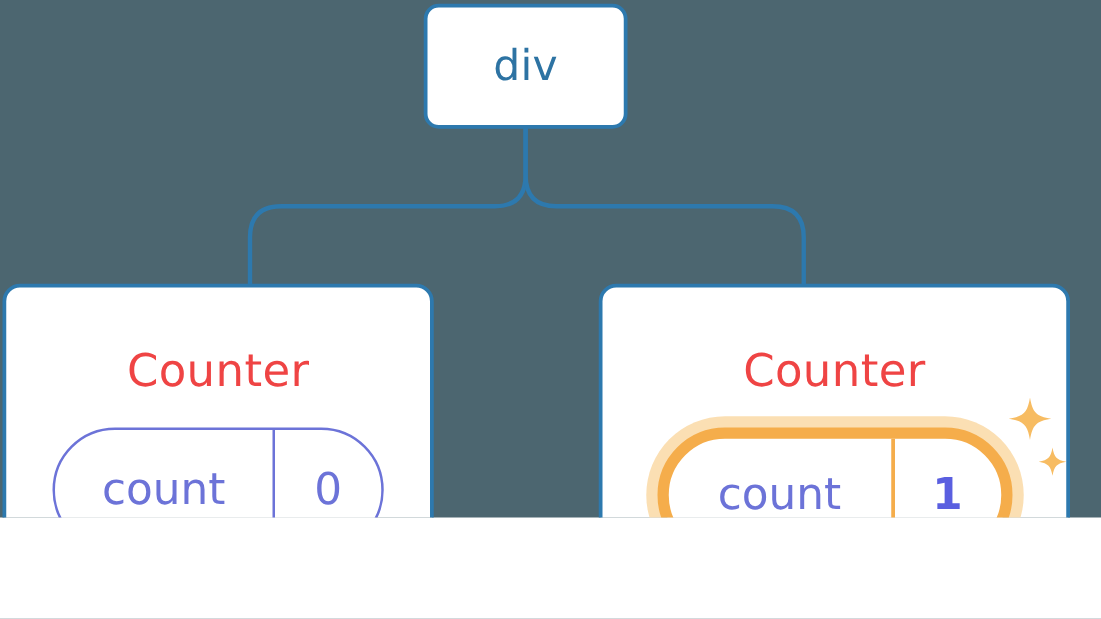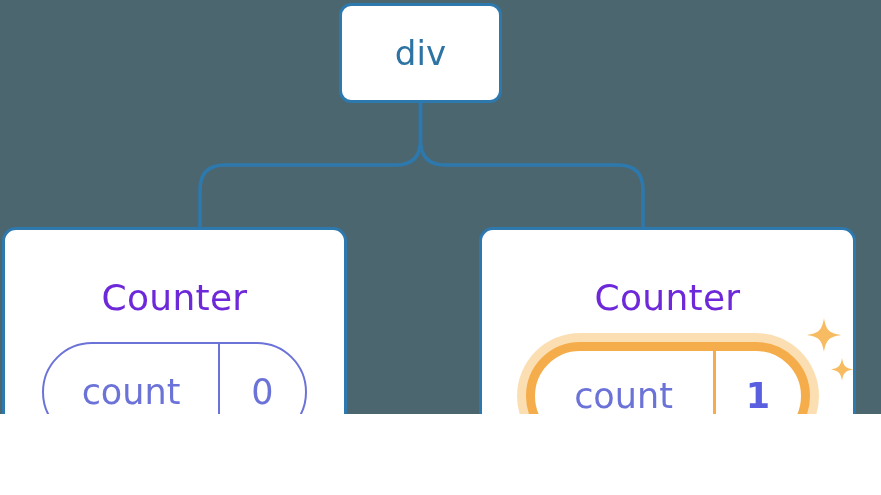--- a/index.html
+++ b/index.html
@@ -68,21 +68,21 @@
     width: 345px;
     height: 266px;
   }
   #node-right {
     left: 479px;
     top: 227px;
     width: 377px;
     height: 266px;
   }
   .card-title {
-    color: #6d28d9;
+    color: #ef4444;
     font-size: 36px;
     line-height: 1;
     margin-top: 50px;
     letter-spacing: 0.3px;
   }
 
   
   .pill-wrap {
     position: relative;
     margin-top: 26px;

